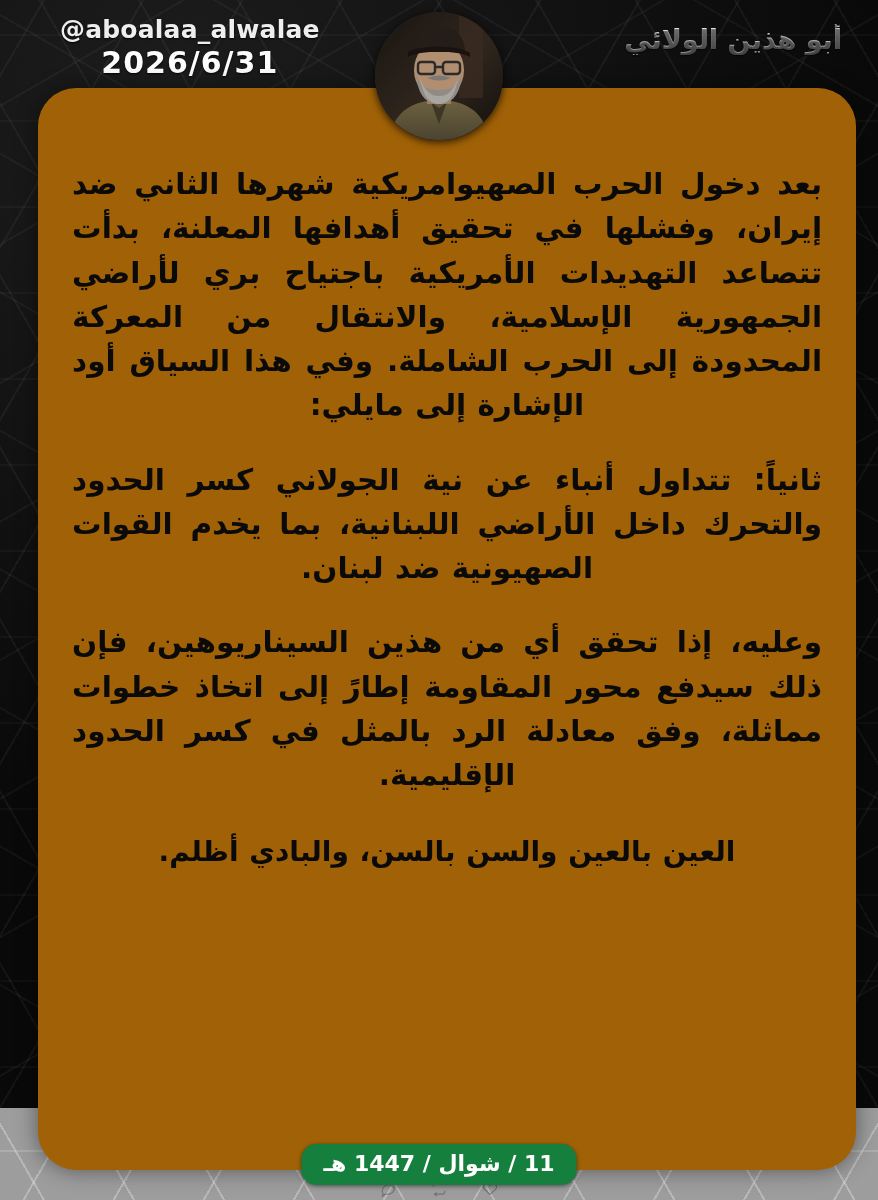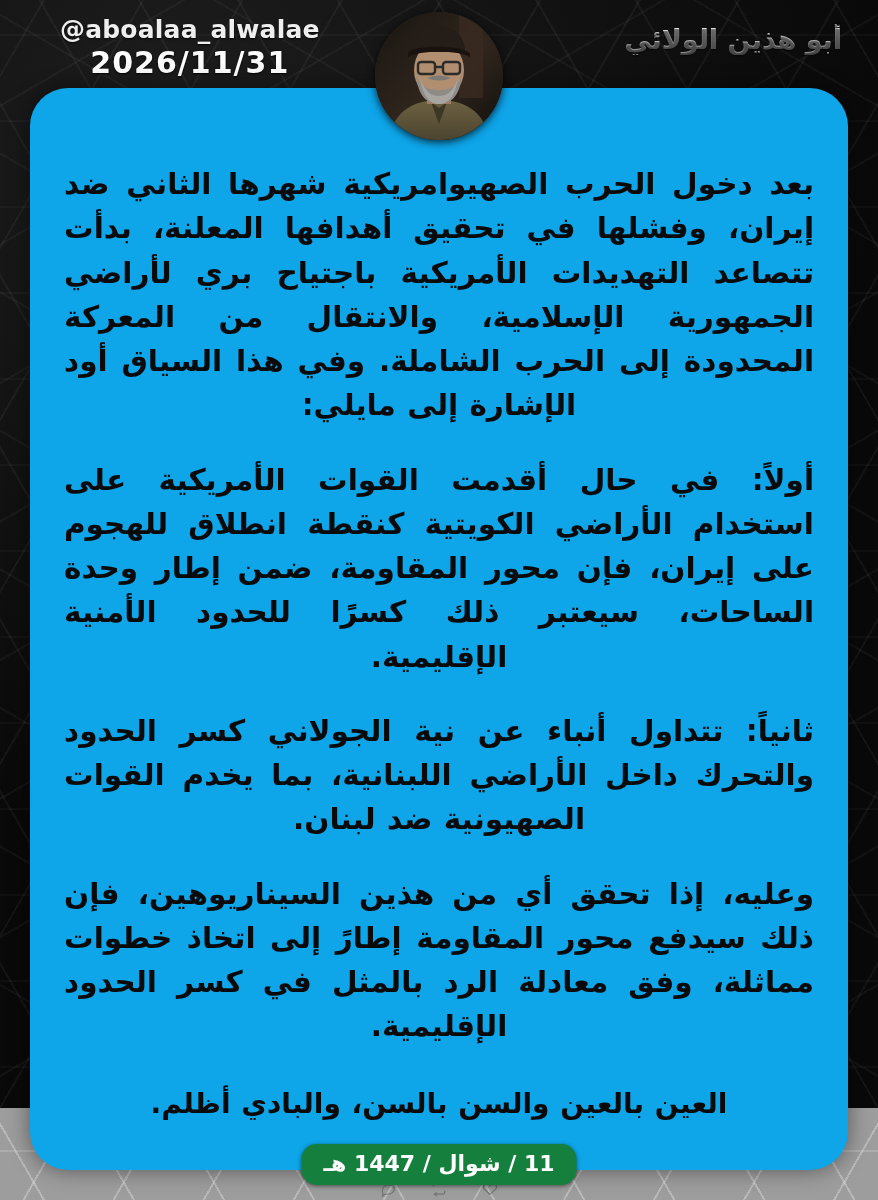--- a/index.html
+++ b/index.html
@@ -124,25 +124,25 @@
     overflow: hidden;
     z-index: 8;
     box-shadow: 0 2px 8px rgba(0,0,0,.8);
     background: #2a241c;
   }
   .avatar svg { display: block; width: 100%; height: 100%; }
 
   
   .card {
     position: absolute;
-    left: 30px;
+    left: 38px;
     top: 88px;
     width: 818px;
     height: 1082px;
-    background: #0ea5e9;
+    background: #a16207;
     border-radius: 38px;
     box-shadow: 0 0 22px rgba(0,0,0,.45);
     z-index: 6;
     box-sizing: border-box;
     padding: 74px 34px 30px 34px;
   }
 
   .body-text {
     direction: rtl;
     text-align: justify;
@@ -207,21 +207,21 @@
 
 <div class="canvas">
 
   <div class="backdrop"></div>
   <div class="footer-band"></div>
 
   <div class="header">
 
     <div class="handle-block">
       <div class="handle">@aboalaa_alwalae</div>
-      <div class="post-date">2026/11/31</div>
+      <div class="post-date">2026/6/31</div>
     </div>
 
     <div class="account-name">أبو هذين الولائي</div>
   </div>
 
   <div class="avatar">
     <svg viewBox="0 0 128 128">
       <defs>
         <linearGradient id="bgwall" x1="0" y1="0" x2="1" y2="1">
           <stop offset="0%" stop-color="#191512"></stop>
@@ -253,21 +253,20 @@
       <line x1="60" y1="55" x2="68" y2="55" stroke="#2b2b2b" stroke-width="2.4"></line>
 
       <path d="M38 40 C38 22 52 14 64 14 C76 14 90 22 90 40 Z" fill="#241d18"></path>
       <path d="M33 40 C44 33 84 33 95 41 L95 45 C84 38 44 38 33 45 Z" fill="#19120f"></path>
     </svg>
   </div>
 
   <div class="card">
     <div class="body-text">
       <p>بعد دخول الحرب الصهيوامريكية شهرها الثاني ضد إيران، وفشلها في تحقيق أهدافها المعلنة، بدأت تتصاعد التهديدات الأمريكية باجتياح بري لأراضي الجمهورية الإسلامية، والانتقال من المعركة المحدودة إلى الحرب الشاملة. وفي هذا السياق أود الإشارة إلى مايلي:</p>
-      <p>أولاً: في حال أقدمت القوات الأمريكية على استخدام الأراضي الكويتية كنقطة انطلاق للهجوم على إيران، فإن محور المقاومة، ضمن إطار وحدة الساحات، سيعتبر ذلك كسرًا للحدود الأمنية الإقليمية.</p>
       <p>ثانياً: تتداول أنباء عن نية الجولاني كسر الحدود والتحرك داخل الأراضي اللبنانية، بما يخدم القوات الصهيونية ضد لبنان.</p>
       <p>وعليه، إذا تحقق أي من هذين السيناريوهين، فإن ذلك سيدفع محور المقاومة إطارً إلى اتخاذ خطوات مماثلة، وفق معادلة الرد بالمثل في كسر الحدود الإقليمية.</p>
       <p class="center">العين بالعين والسن بالسن، والبادي أظلم.</p>
     </div>
   </div>
 
   <div class="date-badge">11 / شوال / 1447 هـ</div>
 
   <div class="social-row">
     <span>

